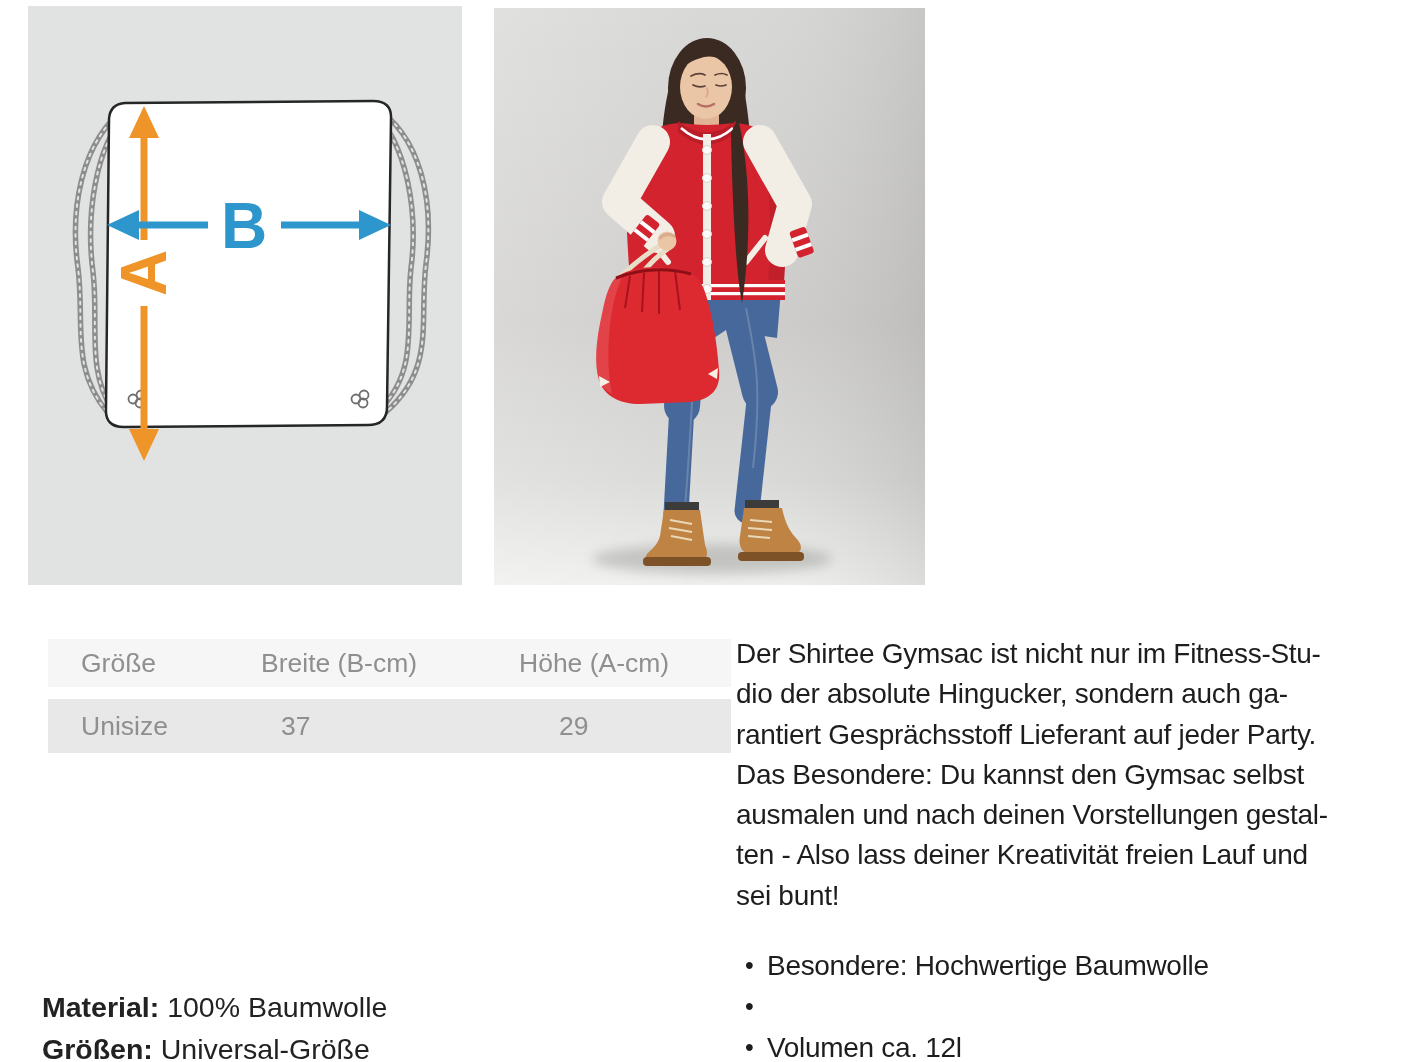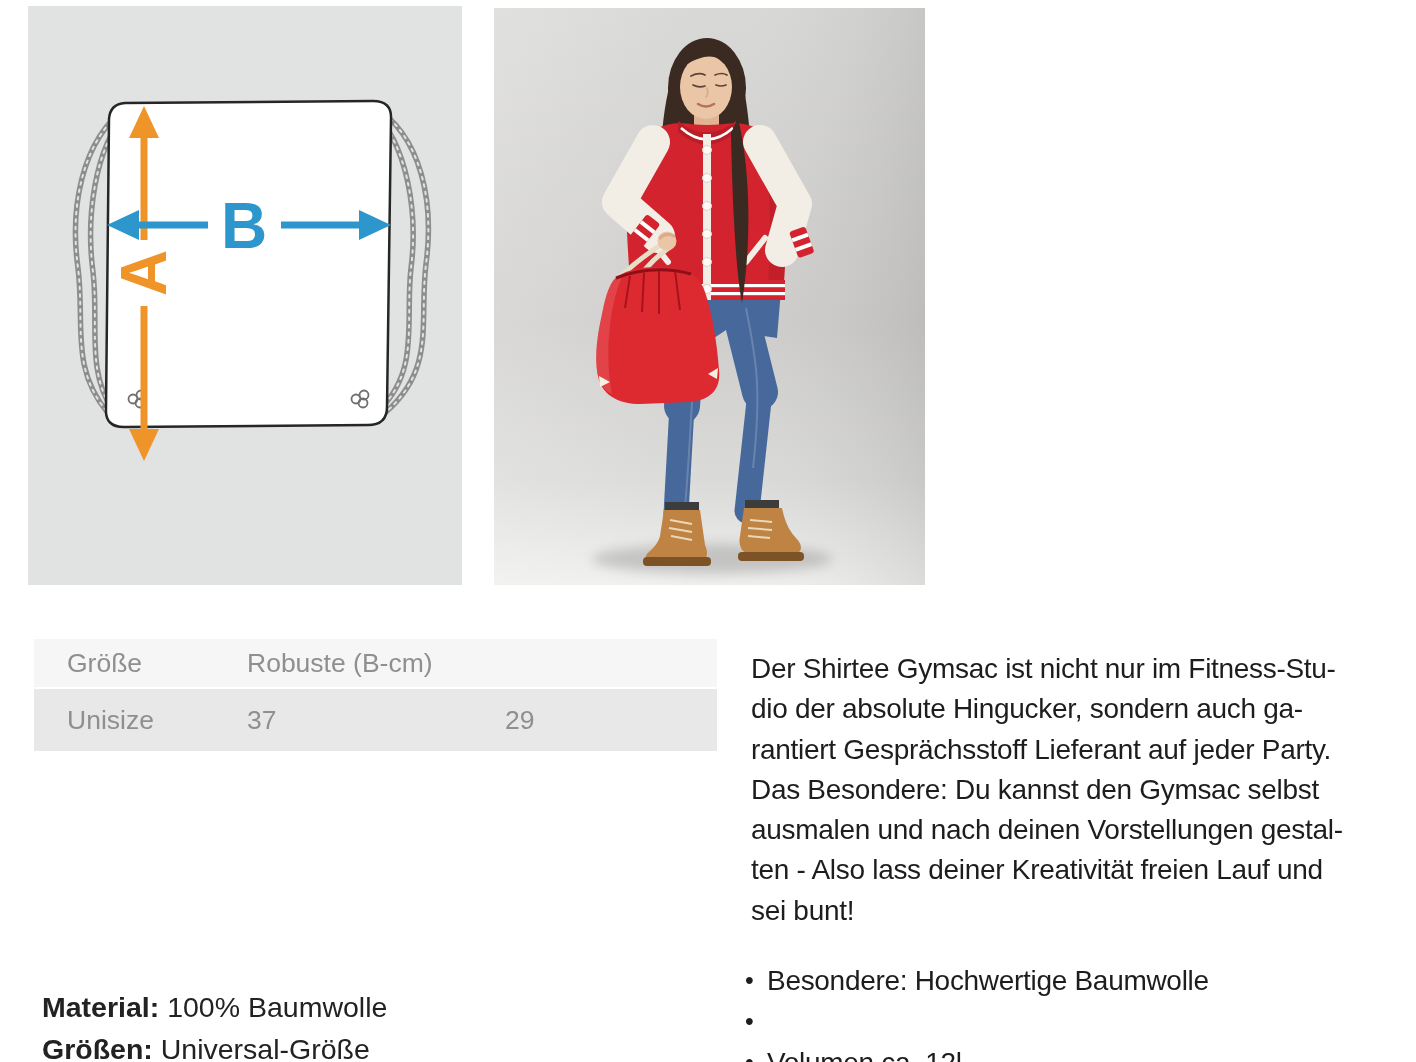--- a/index.html
+++ b/index.html
@@ -57,36 +57,36 @@
   .c-cream{fill:var(--sleeve-cream)}
   .s-cream{stroke:var(--sleeve-cream)}
   .c-jeans{fill:var(--jeans-blue)}
   .s-jeans{stroke:var(--jeans-blue)}
   .c-boot{fill:var(--boot-tan)}
   .c-sole{fill:var(--sole-brown)}
   .c-bag{fill:var(--bag-red)}
   .s-string{stroke:var(--string-cream)}
 
   .size-table{
-    position:absolute;left:34px;top:639px;width:683px;
+    position:absolute;left:48px;top:639px;width:683px;
     font-size:26.5px;color:var(--table-text);
   }
   .size-table .thead,.size-table .trow{
     display:grid;grid-template-columns:180px 258px 245px;align-items:center;
   }
   .size-table .thead{background:var(--table-header-bg);height:48px;}
-  .size-table .trow{background:var(--table-row-bg);height:62px;margin-top:2px;}
+  .size-table .trow{background:var(--table-row-bg);height:54px;margin-top:12px;gap:20px;}
   .size-table .th,.size-table .td{padding-left:33px;white-space:nowrap;}
 
   .description{
     position:absolute;left:736px;top:634px;width:680px;
     font-size:28px;line-height:40.3px;color:var(--body-text);
     letter-spacing:-0.3px;
   }
-  .desc-text{margin:15px;white-space:pre-line;}
+  .desc-text{margin:0;white-space:pre-line;}
   .features{list-style:none;margin:29px 0 0 0;padding:0;}
   .feature{display:flex;line-height:41px;}
   .feature .dot{flex:0 0 31px;padding-left:9px;font-size:25px;}
 
   .details{
     position:absolute;left:30px;top:986px;
     font-size:28.5px;line-height:42px;color:#222222;
   }
   .detail-label{font-weight:700;margin-left:12px;}
 </style>
@@ -280,21 +280,22 @@
           <circle class="c-skin" cx="173" cy="233" r="9.5"></circle>
           <path d="M 166 230 Q 172 224 180 228" stroke="#d9ac8b" stroke-width="3" fill="none" stroke-linecap="round"></path>
         </g>
       </g>
     </svg>
   </section>
 
   <section class="size-table">
     <div class="thead">
       <div class="th">Größe</div>
-      <div class="th">Robuste (B-cm)</div>
+      <div class="th">Breite (B-cm)</div>
+      <div class="th">Höhe (A-cm)</div>
     </div>
     <div class="trow">
       <div class="td">Unisize</div>
       <div class="td">37</div>
       <div class="td">29</div>
     </div>
   </section>
 
   <section class="description">
     <p class="desc-text">Der Shirtee Gymsac ist nicht nur im Fitness-Stu-

